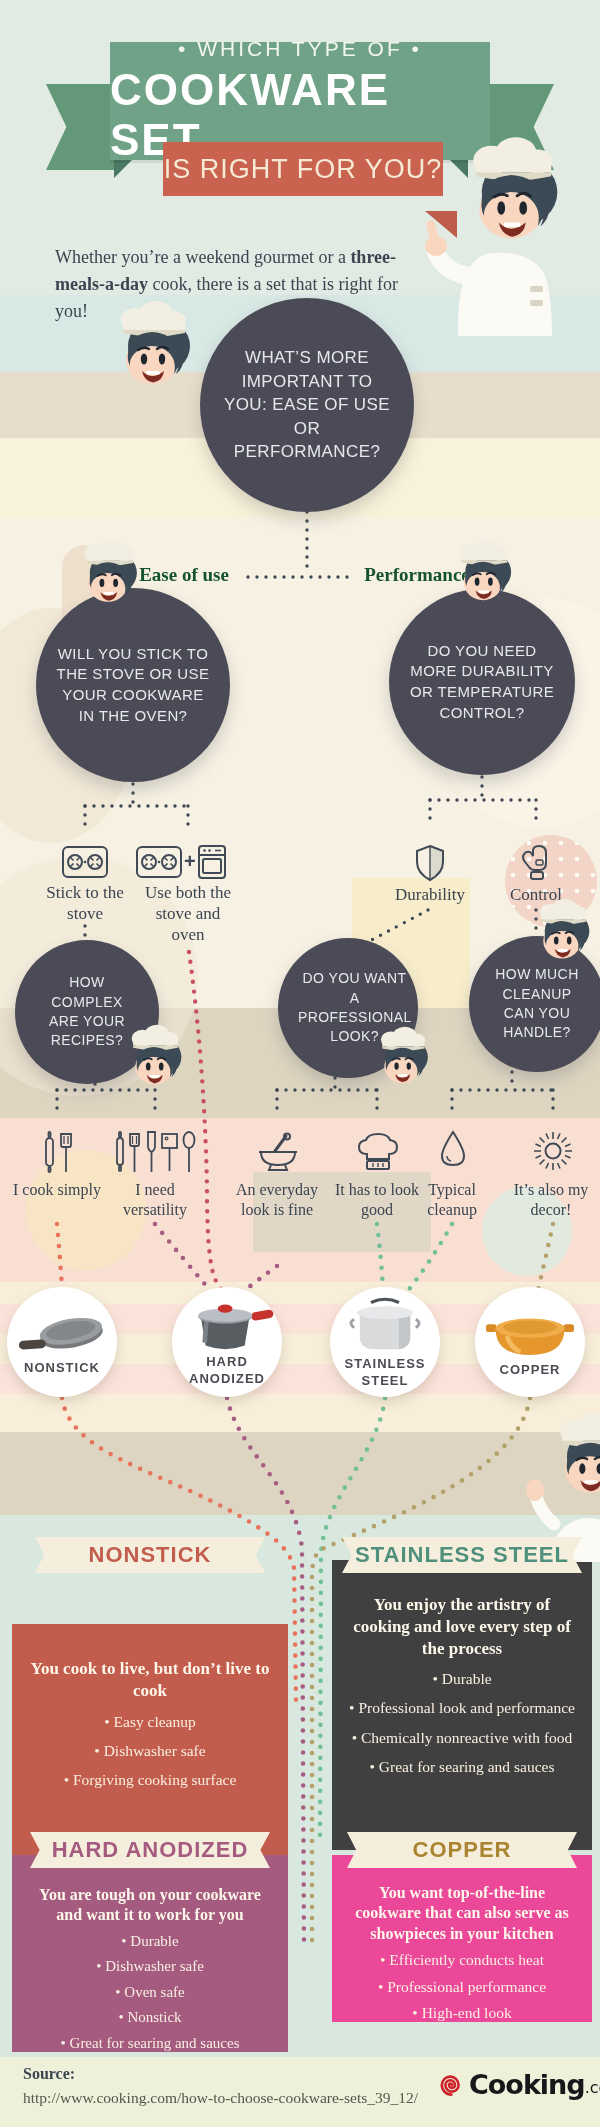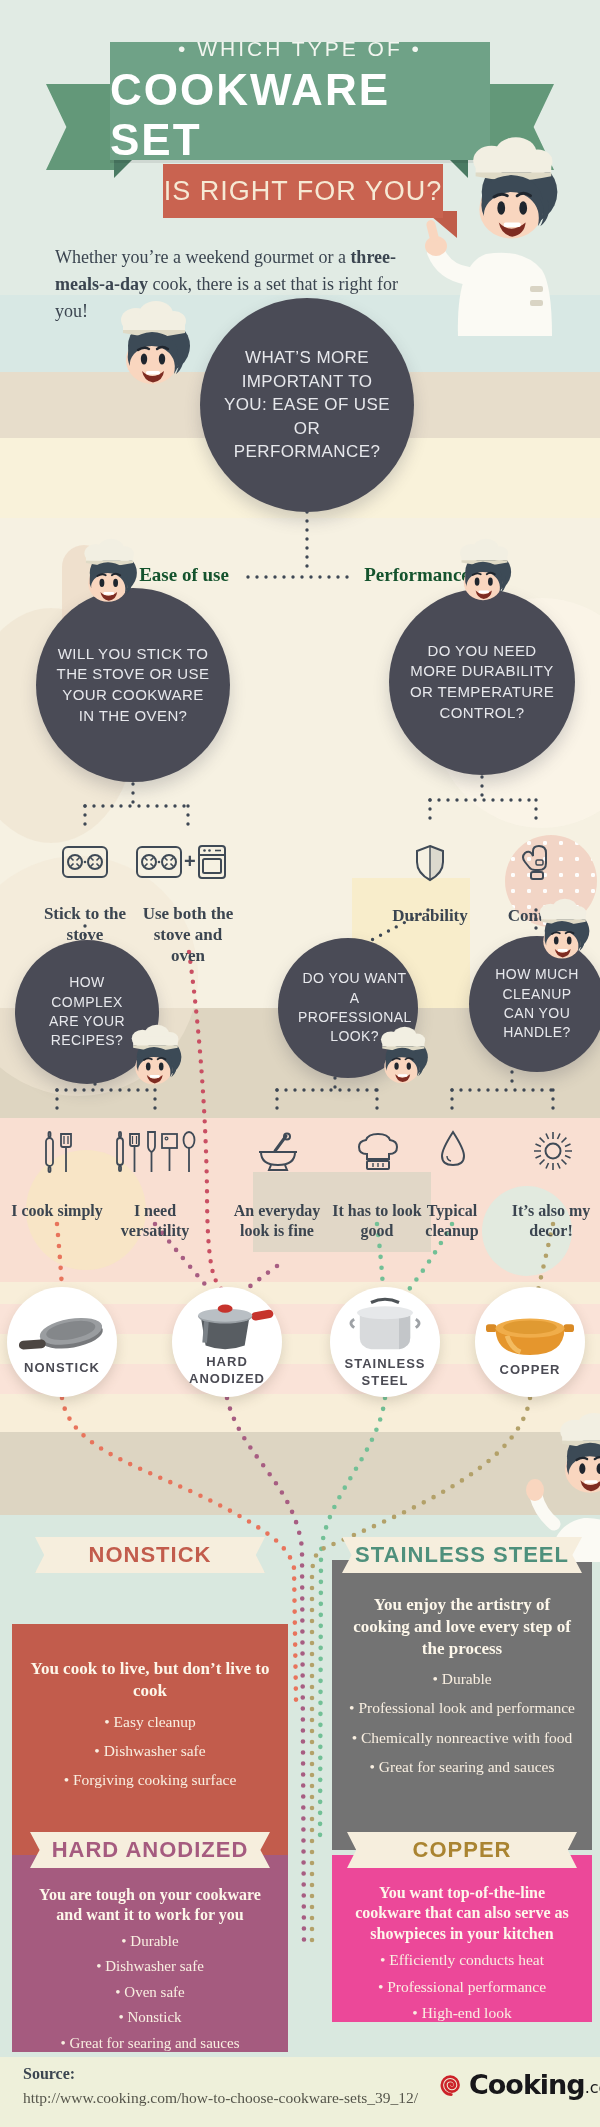--- a/index.html
+++ b/index.html
@@ -12,21 +12,21 @@
                box-shadow:0 3px 0 rgba(0,0,0,.08);}
   .ribbon-tail{position:absolute;top:84px;width:68px;height:86px;background:#639879;z-index:2;}
   .tail-l{left:46px;clip-path:polygon(0 0,100% 0,100% 100%,0 100%,30% 50%);}
   .tail-r{left:486px;clip-path:polygon(0 0,100% 0,70% 50%,100% 100%,0 100%);}
   .fold{position:absolute;width:0;height:0;z-index:2;}
   .fold-l{left:114px;top:160px;border-top:18px solid #4a7a63;border-right:18px solid transparent;}
   .fold-r{left:450px;top:160px;border-top:18px solid #4a7a63;border-left:18px solid transparent;}
   .ribbon-top{font-family:"Liberation Sans",sans-serif;font-size:21px;letter-spacing:3px;color:#f3f6f0;}
   .ribbon-top::before{content:"• ";}.ribbon-top::after{content:" •";}
   .ribbon-big{font-family:"Liberation Sans",sans-serif;font-weight:bold;font-size:44px;letter-spacing:2px;color:#ffffff;margin-top:4px;}
-  .banner-red{position:absolute;left:163px;top:164px;width:280px;height:54px;background:#c96350;z-index:4;
+  .banner-red{position:absolute;left:163px;top:142px;width:280px;height:54px;background:#c96350;z-index:4;
               display:flex;align-items:center;justify-content:center;
               font-family:"Liberation Sans",sans-serif;font-size:27px;letter-spacing:1px;color:#f6e9d4;}
   .banner-tail{position:absolute;left:425px;top:211px;width:0;height:0;z-index:3;
                border-left:32px solid transparent;border-top:27px solid #c05d4a;}
   .intro{position:absolute;left:55px;top:226px;width:360px;font-size:18px;line-height:1.5;color:#3b4550;z-index:3;}
   .intro b{font-weight:bold;}
   
   .connectors{position:absolute;left:0;top:0;z-index:1;}
   .connectors path{fill:none;stroke-linecap:round;}
   .dk path{stroke:#3e4854;stroke-width:3.4;stroke-dasharray:0 9;}
@@ -34,36 +34,36 @@
   .or path{stroke:#e8745c;stroke-width:4.6;stroke-dasharray:0 11;}
   .pu path{stroke:#a75d82;stroke-width:4.6;stroke-dasharray:0 11;}
   .gr path{stroke:#72c096;stroke-width:4.6;stroke-dasharray:0 11;}
   .ol path{stroke:#b3a169;stroke-width:4.6;stroke-dasharray:0 11;}
   .qcircle{position:absolute;border-radius:50%;background:#4a4b56;color:#e7e8ec;z-index:2;
            display:flex;align-items:center;justify-content:flex-start;text-align:center;
            font-family:"Liberation Sans",sans-serif;box-shadow:0 8px 16px rgba(70,70,80,.22);}
   .qcircle .qtext{padding:0 20px;line-height:1.38;letter-spacing:.4px;}
   .chef{position:absolute;z-index:3;}
   .blabel{position:absolute;font-weight:bold;font-size:19px;color:#14532d;text-align:center;z-index:2;}
-  .optlabel{position:absolute;font-weight:bold;text-align:center;line-height:1.24;font-size:17px;color:#3b4550;z-index:2;margin-top:21px;}
+  .optlabel{position:absolute;font-weight:normal;text-align:center;line-height:1.24;font-size:17px;color:#3b4550;z-index:2;}
   .optlabel.sm{font-size:16px;line-height:1.22;}
   .licon{position:absolute;z-index:2;}
   .licon svg{display:block;}
   .plusmark{position:absolute;z-index:2;font-family:"Liberation Sans",sans-serif;font-weight:bold;font-size:20px;color:#3f4a56;}
   .product{position:absolute;width:110px;height:110px;background:#ffffff;border-radius:50%;z-index:2;
            display:flex;flex-direction:column;align-items:center;justify-content:center;
            box-shadow:0 5px 12px rgba(90,75,60,.18);}
   .plabel{font-family:"Liberation Sans",sans-serif;font-weight:bold;font-size:13px;letter-spacing:1px;
           color:#4b4b54;text-align:center;line-height:1.25;margin-top:3px;}
   
   .deco{position:absolute;z-index:0;}
   
   .card{position:absolute;z-index:2;color:#fff;box-sizing:border-box;padding:34px 16px 14px;}
   .card-nonstick{background:#c25c4c;}
-  .card-stainless{background:#737373;}
+  .card-stainless{background:#404040;}
   .card-hard{background:#a55b7f;}
   .card-copper{background:#ec4899;}
   .card .heading{font-weight:bold;font-size:17px;text-align:center;line-height:1.28;color:#fdf7ea;margin:0 0 10px;}
   .card ul{list-style:none;margin:0;padding:0;}
   .card li{text-align:center;font-size:15.5px;line-height:1.3;color:#f9efe1;margin:9px 0;}
   .card-hard li{margin:6px 0;font-size:15px;}
   .card li::before{content:"• ";}
   .cardribbon{position:absolute;height:36px;background:#f6eedd;z-index:3;
               display:flex;align-items:center;justify-content:center;
               font-family:"Liberation Sans",sans-serif;font-weight:bold;letter-spacing:1px;font-size:22px;

